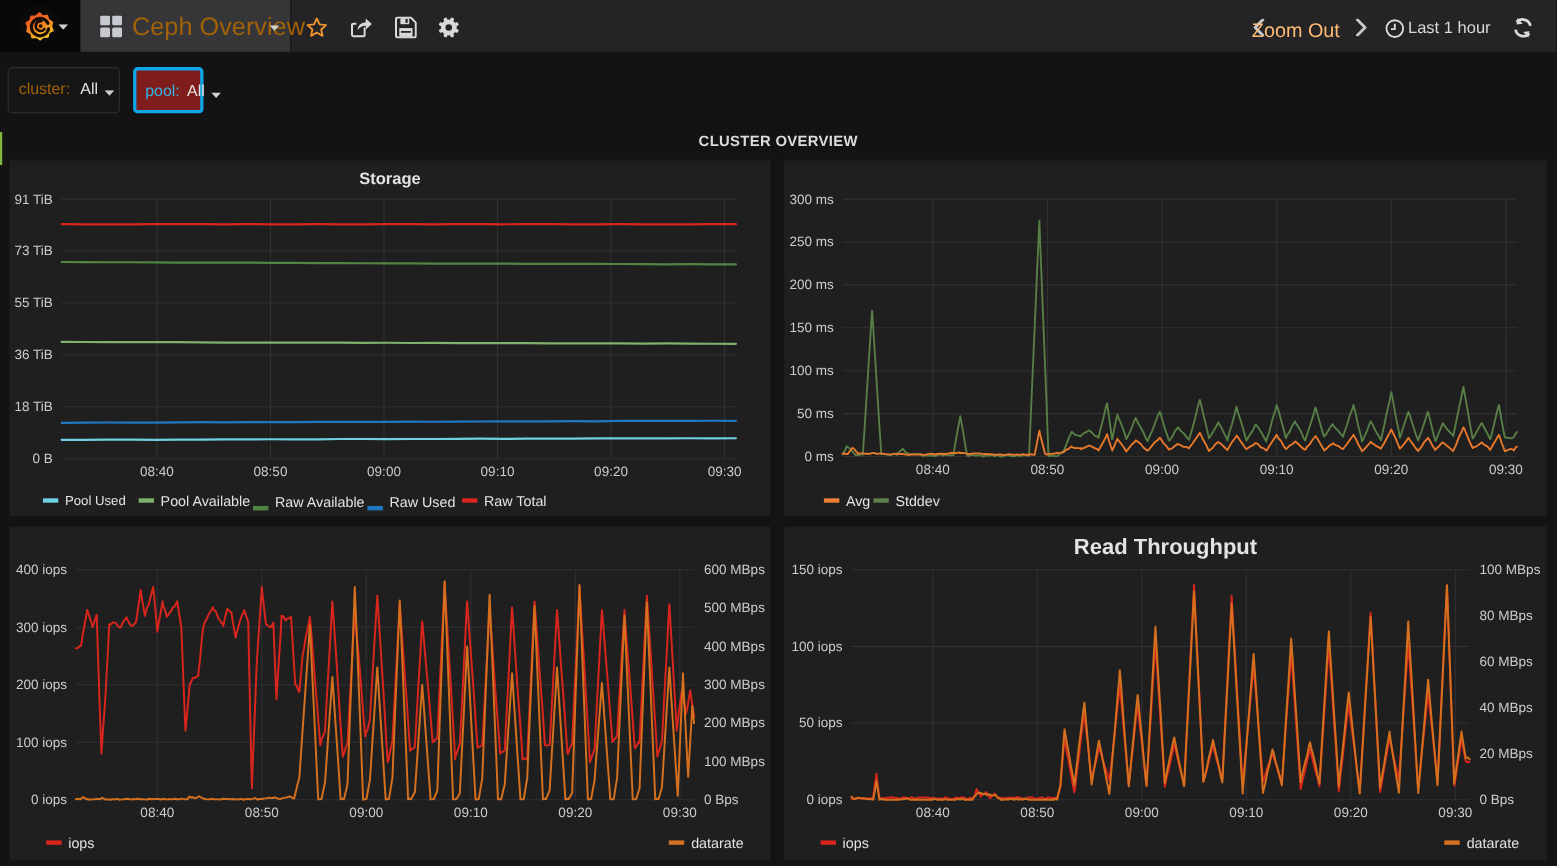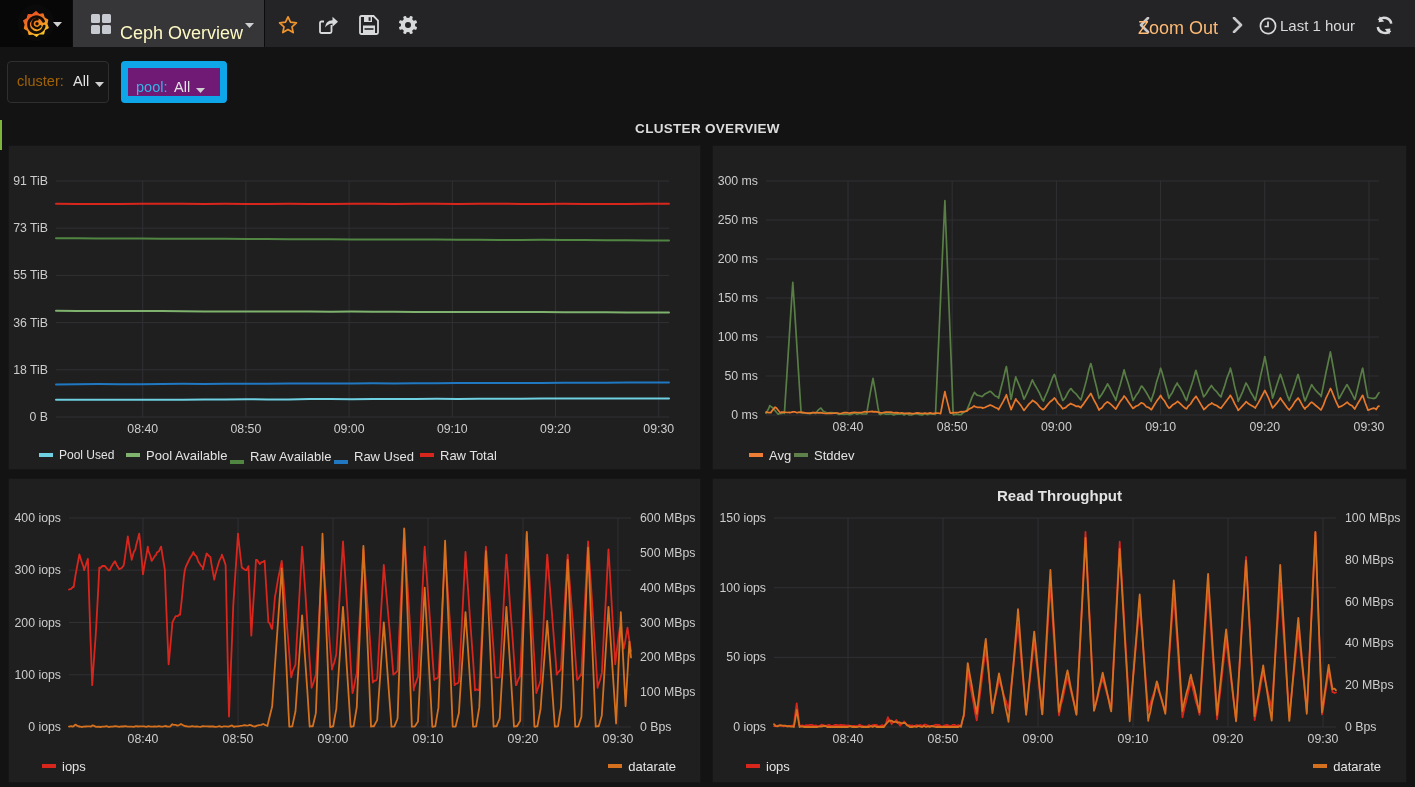--- a/index.html
+++ b/index.html
@@ -28,21 +28,21 @@
     <path d="M0 0 L9 0 L4.5 5 Z" fill="#cfd0d1"></path>
   </svg>
 <svg width="20" height="20" style="position:absolute;left:91px;top:14px">
 <g fill="#c7cbd1">
       <rect x="0" y="0" width="9" height="9" rx="1.5"></rect>
       <rect x="11" y="0" width="9" height="9" rx="1.5"></rect>
 <rect x="0" y="11" width="9" height="9" rx="1.5"></rect>
       <rect x="11" y="11" width="9" height="9" rx="1.5"></rect>
     </g>
   </svg>
-<div style="position:absolute;left:120px;top:23px;font-size:18px;color:#fef9c3">Ceph Overview</div>
+<div style="position:absolute;left:120px;top:11px;font-size:23px;color:#a16207">Ceph Overview</div>
 <svg width="9" height="5" style="position:absolute;left:245px;top:23px">
     <path d="M0 0 L9 0 L4.5 5 Z" fill="#cfd0d1"></path>
   </svg>
 <svg width="20" height="20" viewBox="0 0 20 20" style="position:absolute;left:278px;top:15px">
 <path d="M10 1.8 L12.5 7.2 L18.4 7.8 L14 11.8 L15.2 17.6 L10 14.6 L4.8 17.6 L6 11.8 L1.6 7.8 L7.5 7.2 Z" fill="none" stroke="#F2952C" stroke-width="1.7" stroke-linejoin="round"></path>
   </svg>
 <svg width="22" height="22" viewBox="0 0 22 22" style="position:absolute;left:317px;top:14px">
 <path d="M14.5 11 L14.5 17.5 Q14.5 19 13 19 L4.5 19 Q3 19 3 17.5 L3 9 Q3 7.5 4.5 7.5 L7 7.5" fill="none" stroke="#d8d9da" stroke-width="1.8"></path>
 <path d="M8 13.5 Q8.5 6.5 15.5 6.2 L15.5 2.8 L21 7.8 L15.5 12.8 L15.5 9.4 Q10.5 9.6 8 13.5 Z" fill="#d8d9da"></path>
   </svg>
@@ -85,30 +85,31 @@
 <path d="M3.8 11.0 A 7.2 6.6 0 0 0 16.4 14.6" fill="none" stroke="#d8d9da" stroke-width="2.5"></path>
 <path d="M15.4 18.4 L16.4 12.4 L10.8 13.0 Z" fill="#d8d9da"></path>
   </svg>
 <div style="position:absolute;left:7px;top:61px;width:102px;height:42px;background:#161617;border:1px solid #2f2f32;border-radius:4px">
   <span style="position:absolute;left:9px;top:11px;font-size:14.5px;color:#a16207">cluster:</span>
   <span style="position:absolute;left:65px;top:11px;font-size:14.5px;color:#e3e3e3">All</span>
   <svg width="9" height="5" style="position:absolute;left:87px;top:20px">
       <path d="M0 0 L9 0 L4.5 5 Z" fill="#cfd0d1"></path>
     </svg>
 </div>
-<div style="position:absolute;left:121px;top:61px;width:106px;height:42px;background:#701a75;border:7px solid #0ea5e9;border-radius:4px">
+<div style="position:absolute;left:121px;top:61px;width:64px;height:42px;background:#7f1d1d;border:3px solid #0ea5e9;border-radius:4px">
   <span style="position:absolute;left:8px;top:11px;font-size:14.5px;color:#33b5e5">pool:</span>
   <span style="position:absolute;left:46px;top:11px;font-size:14.5px;color:#e3e3e3">All</span>
   <svg width="9" height="5" style="position:absolute;left:68px;top:20px">
       <path d="M0 0 L9 0 L4.5 5 Z" fill="#cfd0d1"></path>
     </svg>
 </div>
 <div style="position:absolute;left:0;top:120px;width:2px;height:30px;background:#7eb53c"></div>
 <div style="position:absolute;left:0;top:121px;width:1415px;text-align:center;font-size:13.5px;font-weight:bold;color:#dcdcdc;letter-spacing:0.3px">CLUSTER OVERVIEW</div>
 <div style="position:absolute;left:8px;top:145px;width:693px;height:325px;background:#1f1f20;border:1px solid #161616">
+    <div style="position:absolute;left:0;top:8px;width:100%;text-align:center;font-size:15px;font-weight:bold;color:#e3e3e3">Storage</div>
     <svg width="693" height="325" style="position:absolute;left:0;top:0">
       <line x1="47" y1="271.0" x2="660" y2="271.0" stroke="#313134" stroke-width="1"></line>
       <line x1="47" y1="223.8" x2="660" y2="223.8" stroke="#313134" stroke-width="1"></line>
       <line x1="47" y1="176.6" x2="660" y2="176.6" stroke="#313134" stroke-width="1"></line>
       <line x1="47" y1="129.4" x2="660" y2="129.4" stroke="#313134" stroke-width="1"></line>
       <line x1="47" y1="82.2" x2="660" y2="82.2" stroke="#313134" stroke-width="1"></line>
       <line x1="47" y1="35.0" x2="660" y2="35.0" stroke="#313134" stroke-width="1"></line>
       <line x1="133.7" y1="35" x2="133.7" y2="271" stroke="#313134" stroke-width="1"></line>
       <line x1="236.9" y1="35" x2="236.9" y2="271" stroke="#313134" stroke-width="1"></line>
       <line x1="340.1" y1="35" x2="340.1" y2="271" stroke="#313134" stroke-width="1"></line>
@@ -204,21 +205,21 @@
       <text x="419.0" y="264" fill="#cccccc" font-size="12.3" text-anchor="middle">09:10</text>
       <text x="514.0" y="264" fill="#cccccc" font-size="12.3" text-anchor="middle">09:20</text>
       <text x="609.0" y="264" fill="#cccccc" font-size="12.3" text-anchor="middle">09:30</text>
       <path d="M60.0 110.5 L62.1 109.8 L64.2 107.7 L64.7 108.0 L66.3 97.4 L68.4 86.0 L70.3 75.6 L70.4 75.5 L72.5 82.3 L74.6 88.3 L75.1 91.2 L76.7 86.6 L78.8 79.9 L78.9 79.8 L80.9 141.8 L81.3 153.9 L83.0 199.8 L83.2 206.2 L85.1 178.2 L86.5 159.2 L87.2 148.1 L89.3 109.0 L90.3 88.6 L91.3 89.0 L93.4 87.0 L95.5 87.0 L96.0 87.1 L97.6 89.2 L99.7 91.5 L100.8 91.2 L101.8 88.8 L103.9 85.1 L105.5 82.9 L106.0 82.2 L108.1 86.8 L110.2 90.1 L110.2 90.2 L112.2 89.3 L114.3 87.1 L115.0 85.0 L116.4 74.8 L118.5 59.9 L118.8 57.3 L120.6 68.8 L122.6 79.8 L122.7 80.8 L124.8 72.9 L126.4 70.4 L126.9 67.3 L129.0 59.5 L130.2 54.7 L131.1 62.5 L133.1 84.7 L134.0 95.4 L135.2 87.7 L137.3 76.7 L138.8 67.7 L139.4 71.7 L141.5 77.2 L142.6 81.8 L143.6 80.6 L145.7 77.2 L147.3 75.6 L147.8 73.5 L149.9 72.3 L152.0 67.6 L152.1 67.7 L154.0 79.7 L155.9 91.2 L156.1 98.4 L158.2 151.4 L159.6 185.3 L160.3 178.4 L162.4 155.5 L163.4 143.5 L164.5 141.2 L166.6 137.2 L167.2 137.2 L168.7 137.2 L170.8 135.2 L171.1 135.7 L172.9 119.4 L174.9 97.8 L175.8 91.3 L177.0 87.3 L179.1 83.0 L180.6 79.8 L181.2 78.7 L183.3 75.4 L184.4 73.0 L185.4 75.5 L187.5 77.4 L189.1 81.8 L189.6 83.0 L191.7 86.3 L193.8 88.5 L193.9 90.2 L195.8 81.5 L197.6 74.5 L197.9 74.7 L200.0 77.1 L201.5 78.2 L202.1 83.1 L204.2 94.9 L205.2 100.7 L206.3 95.8 L208.4 88.2 L209.0 86.0 L210.5 81.3 L212.6 77.3 L212.9 75.6 L214.7 80.4 L216.6 86.0 L216.7 89.2 L218.8 186.0 L220.0 237.5 L220.9 212.4 L223.0 160.6 L224.2 127.8 L225.1 113.1 L227.2 82.1 L229.0 54.7 L229.3 58.1 L231.4 77.0 L232.8 88.6 L233.5 88.9 L235.6 90.4 L236.6 91.2 L237.6 91.0 L239.5 87.1 L239.7 92.6 L241.8 143.8 L242.3 156.6 L243.9 130.8 L246.0 98.6 L247.0 80.8 L248.1 80.9 L250.2 84.3 L250.9 85.0 L252.3 83.4 L254.4 82.6 L255.6 81.8 L256.5 96.5 L258.5 128.7 L259.4 143.5 L260.6 144.0 L262.7 149.8 L263.2 149.8 L264.8 131.2 L266.0 117.4 L266.9 113.1 L269.0 100.3 L271.1 90.4 L272.7 81.8 L273.2 86.5 L275.3 112.2 L277.4 139.7 L279.4 163.7 L281.5 190.5 L282.2 198.4 L283.6 192.7 L285.7 187.7 L286.5 185.4 L287.8 160.8 L289.9 125.5 L292.0 88.5 L293.1 67.7 L294.1 81.6 L296.2 111.4 L298.3 144.0 L300.3 176.1 L302.4 205.9 L302.6 208.8 L304.5 203.6 L306.6 196.7 L306.9 196.1 L308.7 163.1 L310.8 125.5 L312.9 88.1 L313.5 75.6 L315.0 93.9 L317.1 117.5 L319.2 143.2 L321.2 169.6 L323.0 190.5 L323.3 188.6 L325.4 183.3 L327.3 175.1 L327.5 171.0 L329.6 135.7 L331.7 100.0 L333.8 66.0 L334.0 62.5 L335.9 92.4 L338.0 125.2 L340.1 158.1 L342.1 192.9 L343.5 214.0 L344.2 211.9 L346.3 200.8 L347.8 194.2 L348.4 181.5 L350.5 141.7 L352.6 102.7 L354.4 70.4 L354.7 74.6 L356.8 103.6 L358.9 133.2 L361.0 161.7 L363.0 191.9 L363.9 203.6 L365.1 201.8 L367.2 201.3 L368.2 199.2 L369.3 179.9 L371.4 142.7 L373.5 109.1 L374.8 86.0 L375.6 94.3 L377.7 118.5 L379.8 142.0 L381.9 166.2 L383.9 190.3 L384.3 195.7 L386.0 194.4 L388.1 192.4 L388.6 191.3 L390.2 156.3 L392.3 112.0 L394.4 67.3 L395.2 50.5 L396.5 73.0 L398.6 108.3 L400.7 141.9 L402.8 176.4 L404.8 211.4 L404.8 209.5 L406.9 203.6 L409.0 197.6 L409.0 197.7 L411.1 158.0 L413.2 115.5 L415.3 73.9 L415.7 67.7 L417.4 92.0 L419.5 120.5 L421.6 149.1 L423.7 181.1 L425.2 201.0 L425.7 199.6 L427.8 199.6 L429.4 197.7 L429.9 189.3 L432.0 151.6 L434.1 112.0 L436.1 75.6 L436.2 76.7 L438.3 104.8 L440.4 135.5 L442.5 164.5 L444.6 190.7 L445.6 206.2 L446.6 204.9 L448.7 204.3 L449.9 202.6 L450.8 182.7 L452.9 144.3 L455.0 102.6 L456.5 73.0 L457.1 82.1 L459.2 112.6 L461.3 143.8 L463.4 171.8 L465.5 201.9 L466.0 211.4 L467.5 210.3 L469.6 211.2 L470.3 209.9 L471.7 179.5 L473.8 135.1 L475.9 89.7 L476.9 67.7 L478.0 81.7 L480.1 111.1 L482.2 140.4 L484.3 167.3 L486.4 198.1 L486.4 198.4 L488.4 198.7 L490.5 198.4 L490.7 198.3 L492.6 164.0 L494.7 124.4 L496.8 85.8 L497.4 75.6 L498.9 95.0 L501.0 125.9 L503.1 152.5 L505.2 182.3 L506.9 206.2 L507.3 206.1 L509.3 200.5 L511.2 196.8 L511.4 190.0 L513.5 145.2 L515.6 102.7 L517.7 56.3 L517.8 54.7 L519.8 88.2 L521.9 122.0 L524.0 159.0 L526.1 192.5 L527.3 214.0 L528.2 211.2 L530.2 205.9 L531.6 201.6 L532.3 186.7 L534.4 147.1 L536.5 107.3 L538.2 75.6 L538.6 79.7 L540.7 106.4 L542.8 132.3 L544.9 159.4 L547.0 184.9 L547.7 195.7 L549.1 193.4 L551.1 191.5 L552.0 189.7 L553.2 168.6 L555.3 132.3 L557.4 96.0 L558.7 75.6 L559.5 88.2 L561.6 115.2 L563.7 141.3 L565.8 170.7 L567.9 198.4 L568.2 201.0 L570.0 198.8 L572.0 195.1 L572.4 196.1 L574.1 161.6 L576.2 118.4 L578.3 76.7 L579.1 62.5 L580.4 83.8 L582.5 114.2 L584.6 147.5 L586.7 178.7 L588.6 208.8 L588.8 207.4 L590.9 201.4 L592.8 194.0 L592.9 193.4 L595.0 151.9 L597.1 115.6 L599.2 74.1 L599.5 70.4 L601.3 100.5 L603.4 137.1 L605.5 172.4 L606.2 185.3 L607.6 172.8 L609.7 157.2 L610.9 148.7 L611.8 153.9 L613.8 164.0 L614.7 169.6 L615.9 164.3 L618.0 151.2 L618.5 148.7 L620.1 160.0 L622.0 172.2" fill="none" stroke="#D9261D" stroke-width="1.8" stroke-linejoin="round" stroke-linecap="round"></path>
       <path d="M60.0 247.6 L62.1 247.1 L63.7 247.7 L64.2 247.5 L66.3 245.8 L66.5 245.6 L68.4 246.9 L70.3 247.7 L70.4 247.3 L72.5 248.0 L74.6 247.7 L76.7 247.5 L78.8 247.4 L80.9 247.3 L81.8 247.7 L83.0 246.8 L83.7 246.3 L85.1 246.8 L86.5 247.7 L87.2 247.9 L89.3 247.7 L91.3 248.0 L93.4 247.6 L95.5 247.7 L97.6 247.2 L99.7 248.0 L101.8 247.7 L103.9 247.6 L106.0 247.2 L108.1 247.3 L110.2 247.9 L112.2 247.4 L114.3 247.5 L116.4 247.1 L118.5 247.6 L120.6 247.6 L122.7 247.7 L124.8 247.8 L126.9 247.2 L129.0 247.5 L131.1 247.3 L133.1 247.3 L135.2 247.3 L137.3 247.8 L139.4 247.2 L141.5 247.6 L143.6 247.7 L145.7 247.3 L147.8 247.7 L149.9 247.1 L152.0 247.6 L154.0 247.6 L156.1 247.0 L158.2 247.5 L160.3 247.6 L161.6 247.3 L162.4 246.0 L163.4 245.2 L164.5 245.9 L166.6 245.8 L168.2 246.6 L168.7 246.7 L170.8 245.7 L172.0 244.9 L172.9 245.5 L174.9 246.7 L176.8 247.3 L177.0 247.2 L179.1 247.7 L181.2 247.7 L183.3 247.1 L185.4 247.6 L187.5 247.5 L189.6 247.7 L191.7 247.8 L193.8 247.2 L195.8 247.4 L197.9 247.3 L200.0 247.5 L202.1 247.3 L204.2 247.5 L206.3 247.9 L208.4 247.6 L210.5 247.2 L212.6 248.0 L214.7 247.4 L216.7 247.3 L218.8 247.6 L219.5 247.7 L220.9 247.2 L222.4 246.6 L223.0 246.5 L225.1 248.0 L225.2 247.7 L227.2 247.4 L229.3 247.3 L231.4 246.8 L233.5 246.7 L235.6 246.1 L237.6 246.6 L239.7 246.3 L240.4 245.9 L241.8 246.2 L243.9 247.1 L246.0 247.5 L246.1 247.3 L248.1 246.6 L250.2 246.1 L252.3 245.8 L253.7 245.2 L254.4 245.0 L256.5 246.2 L258.5 247.0 L258.5 246.6 L260.6 237.7 L262.7 229.4 L263.2 227.1 L264.8 203.5 L266.9 173.1 L269.0 143.0 L271.1 112.6 L272.7 89.5 L273.2 99.3 L275.3 143.2 L277.4 186.5 L279.4 230.2 L280.3 247.7 L281.5 247.6 L283.3 247.3 L283.6 245.9 L285.7 235.9 L286.5 232.2 L287.8 213.4 L289.9 183.0 L292.0 152.7 L293.1 136.5 L294.1 150.6 L296.2 181.3 L298.3 211.3 L300.3 242.5 L300.7 247.7 L302.4 247.2 L303.8 247.3 L304.5 244.3 L306.6 235.2 L306.9 233.6 L308.7 184.7 L310.8 128.4 L312.9 72.4 L313.5 54.7 L315.0 90.9 L317.1 144.0 L319.2 197.3 L321.1 247.7 L321.2 248.0 L323.3 247.5 L324.2 247.3 L325.4 240.3 L327.3 229.9 L327.5 226.7 L329.6 194.5 L331.7 162.6 L333.8 130.3 L334.0 127.8 L335.9 157.8 L338.0 190.9 L340.1 223.7 L341.6 247.7 L342.1 247.8 L344.2 247.2 L344.6 247.3 L346.3 237.0 L347.8 228.0 L348.4 212.1 L350.5 160.9 L352.6 110.6 L354.4 66.9 L354.7 73.5 L356.8 123.4 L358.9 172.9 L361.0 222.6 L362.0 247.7 L363.0 247.1 L365.0 247.3 L365.1 246.8 L367.2 242.9 L368.2 241.1 L369.3 224.2 L371.4 194.0 L373.5 162.6 L374.8 143.5 L375.6 153.7 L377.7 182.8 L379.8 211.5 L381.9 239.7 L382.4 247.7 L383.9 247.6 L385.5 247.3 L386.0 245.9 L388.1 240.8 L388.6 239.1 L390.2 192.6 L392.3 133.3 L394.4 73.8 L395.2 49.5 L396.5 82.1 L398.6 136.2 L400.7 191.2 L402.8 245.1 L402.8 247.7 L404.8 247.7 L405.9 247.3 L406.9 245.7 L409.0 242.4 L409.0 242.4 L411.1 200.4 L413.2 158.1 L415.3 116.0 L415.7 108.7 L417.4 140.0 L419.5 178.6 L421.6 216.8 L423.3 247.7 L423.7 247.9 L425.7 247.3 L426.3 247.3 L427.8 238.2 L429.4 228.9 L429.9 217.0 L432.0 164.1 L434.1 111.7 L436.1 61.6 L436.2 64.1 L438.3 115.4 L440.4 166.2 L442.5 217.9 L443.7 247.7 L444.6 247.6 L446.6 247.5 L446.7 247.3 L448.7 238.7 L449.9 234.0 L450.8 219.5 L452.9 187.6 L455.0 156.4 L456.5 133.1 L457.1 141.8 L459.2 173.1 L461.3 205.2 L463.4 236.4 L464.1 247.7 L465.5 247.7 L467.2 247.3 L467.5 245.3 L469.6 232.6 L470.3 228.4 L471.7 195.0 L473.8 146.1 L475.9 96.3 L476.9 72.1 L478.0 96.6 L480.1 144.7 L482.2 192.7 L484.3 241.2 L484.6 247.7 L486.4 247.2 L487.6 247.3 L488.4 244.9 L490.5 240.1 L490.7 239.3 L492.6 207.1 L494.7 172.7 L496.8 137.7 L497.4 127.8 L498.9 151.5 L501.0 184.5 L503.1 217.7 L505.0 247.7 L505.2 247.6 L507.3 247.2 L508.0 247.3 L509.3 245.0 L511.2 241.8 L511.4 233.9 L513.5 174.6 L515.6 115.0 L517.7 55.2 L517.8 52.9 L519.8 104.1 L521.9 157.4 L524.0 210.9 L525.4 247.7 L526.1 247.9 L528.2 247.0 L528.4 247.3 L530.2 237.4 L531.6 229.9 L532.3 219.7 L534.4 192.0 L536.5 164.4 L538.2 141.8 L538.6 147.3 L540.7 176.4 L542.8 205.5 L544.9 234.8 L545.8 247.7 L547.0 247.5 L548.9 247.3 L549.1 246.5 L551.1 233.6 L552.0 228.5 L553.2 200.6 L555.3 154.7 L557.4 107.9 L558.7 80.8 L559.5 99.4 L561.6 145.3 L563.7 191.7 L565.8 237.6 L566.2 247.7 L567.9 247.7 L569.3 247.3 L570.0 245.2 L572.0 238.9 L572.4 238.0 L574.1 194.2 L576.2 141.4 L578.3 87.6 L579.1 68.6 L580.4 100.1 L582.5 149.1 L584.6 198.3 L586.7 247.7 L586.7 247.7 L588.8 247.1 L589.7 247.3 L590.9 243.3 L592.8 236.4 L592.9 234.6 L595.0 200.5 L597.1 166.2 L599.2 132.3 L599.5 127.8 L601.3 155.9 L603.4 188.1 L605.5 219.8 L607.1 244.5 L607.6 233.4 L609.7 184.4 L611.8 135.5 L611.8 133.1 L613.8 172.6 L615.9 214.2 L616.6 227.1 L618.0 202.9 L620.1 167.8 L620.4 162.7 L622.0 178.5" fill="none" stroke="#D4701E" stroke-width="1.8" stroke-linejoin="round" stroke-linecap="round"></path>
     </svg>
     <div style="position:absolute;top:278px;left:33px;height:18px;display:flex;align-items:center;font-size:13px;color:#e3e3e3"><span style="display:inline-block;width:14px;height:4px;background:#D9261D;margin-right:6px"></span>iops</div>
     <div style="position:absolute;top:278px;right:24px;height:18px;display:flex;align-items:center;font-size:13px;color:#e3e3e3"><span style="display:inline-block;width:14px;height:4px;background:#D4701E;margin-right:6px"></span>datarate</div>
   </div>
 <div style="position:absolute;left:712px;top:478px;width:695px;height:305px;background:#1f1f20;border:1px solid #161616">
-    <div style="position:absolute;left:0;top:8px;width:100%;text-align:center;font-size:15px;font-weight:bold;color:#e3e3e3">Read Throughput</div>
+    <div style="position:absolute;left:0;top:8px;width:100%;text-align:center;font-size:20px;font-weight:bold;color:#e3e3e3">Read Throughput</div>
     <svg width="695" height="305" style="position:absolute;left:0;top:0">
       <line x1="61" y1="248.0" x2="623" y2="248.0" stroke="#313134" stroke-width="1"></line>
       <line x1="61" y1="178.3" x2="623" y2="178.3" stroke="#313134" stroke-width="1"></line>
       <line x1="61" y1="108.7" x2="623" y2="108.7" stroke="#313134" stroke-width="1"></line>
       <line x1="61" y1="39.0" x2="623" y2="39.0" stroke="#313134" stroke-width="1"></line>
       <line x1="135.0" y1="39" x2="135.0" y2="248" stroke="#313134" stroke-width="1"></line>
       <line x1="230.0" y1="39" x2="230.0" y2="248" stroke="#313134" stroke-width="1"></line>
       <line x1="325.0" y1="39" x2="325.0" y2="248" stroke="#313134" stroke-width="1"></line>
       <line x1="420.0" y1="39" x2="420.0" y2="248" stroke="#313134" stroke-width="1"></line>
       <line x1="515.0" y1="39" x2="515.0" y2="248" stroke="#313134" stroke-width="1"></line>

